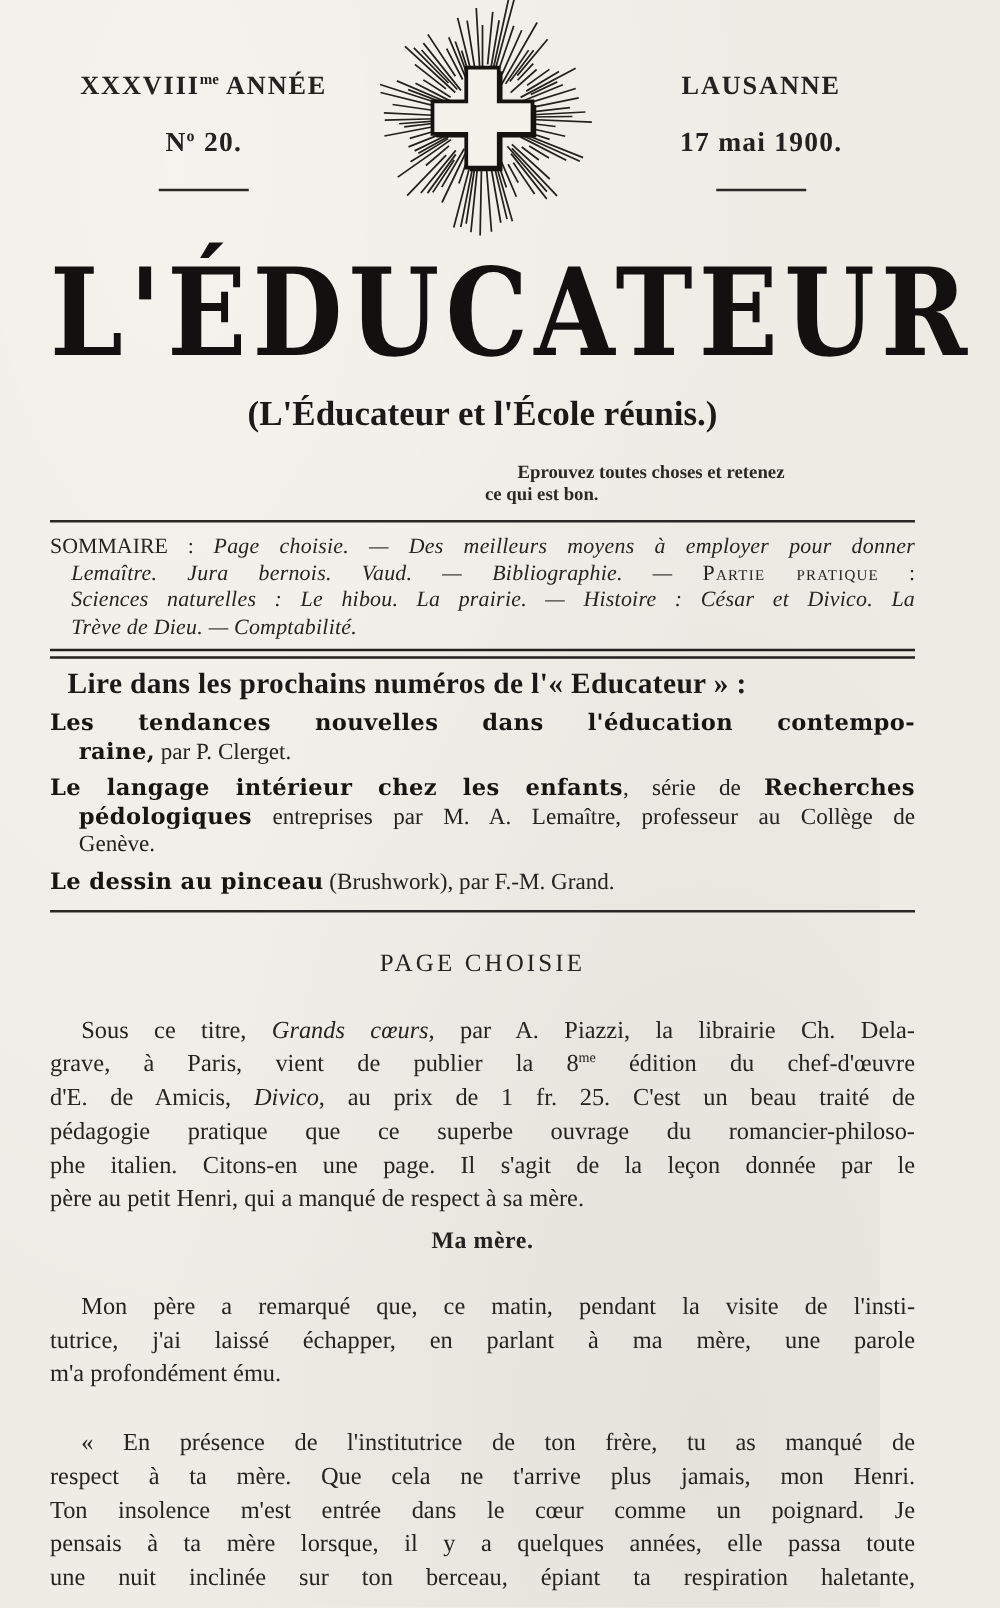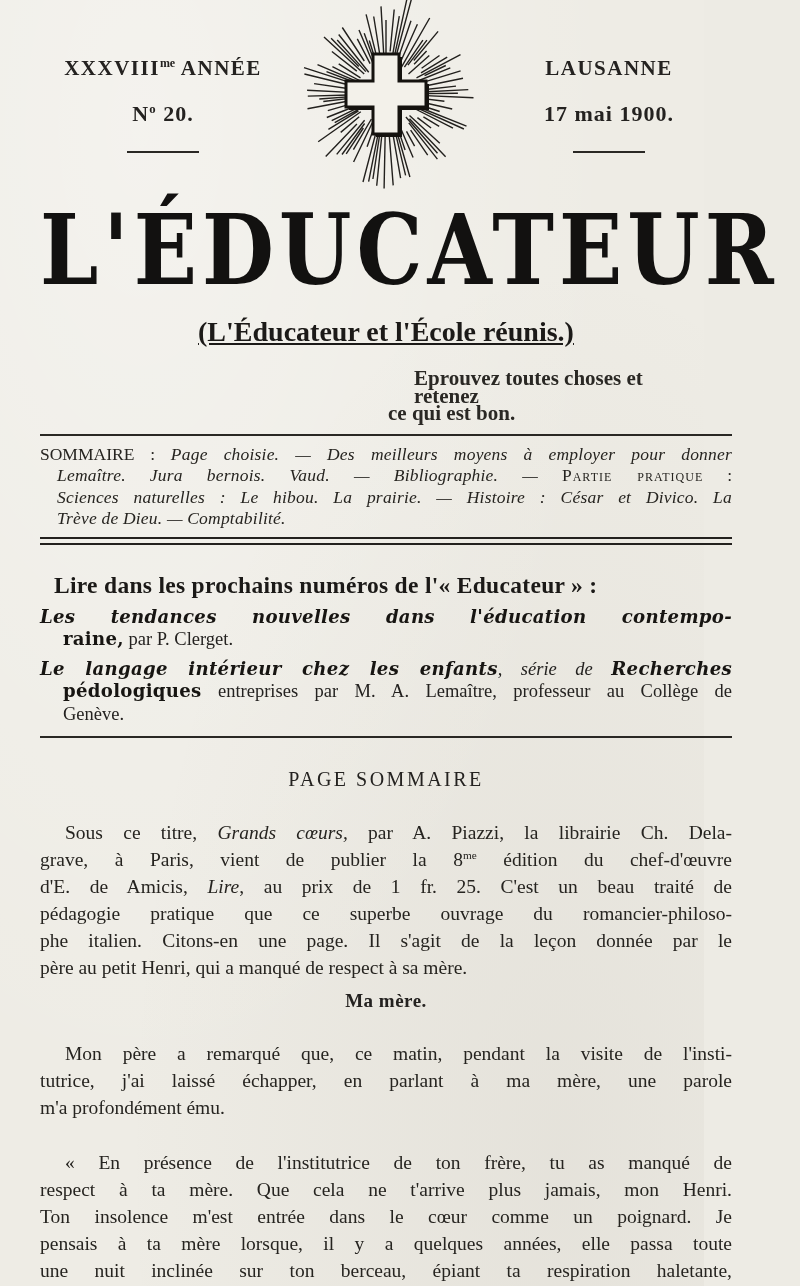--- a/index.html
+++ b/index.html
@@ -31,44 +31,44 @@
   .emblem svg{position:absolute;left:0;top:-6px;overflow:visible;}
 
   
   .title{
     font-family:"DejaVu Serif","Liberation Serif",serif;
     font-weight:700;font-size:83px;line-height:96px;
     letter-spacing:5px;text-align:center;color:#121110;
     transform:scaleY(1.17);transform-origin:50% 60%;
     margin:16px 0 0;white-space:nowrap;
   }
-  .subtitle{font-size:28px;font-weight:700;text-align:center;margin-top:16px;color:#1c1a18;text-decoration:underline;}
-  .motto{width:282px;margin:22px 62px 0 auto;font-size:21px;font-weight:700;line-height:17.5px;color:#2a2824;}
+  .subtitle{font-size:28px;font-weight:700;text-align:center;margin-top:16px;color:#1c1a18;}
+  .motto{width:282px;margin:22px 62px 0 auto;font-size:15px;font-weight:700;line-height:17.5px;color:#2a2824;}
   .motto .m1{padding-left:26px;}
 
   .rule{border-top:2px solid #2a2824;margin-top:11px;}
   .double-rule{border-top:2.5px solid #23211e;border-bottom:2px solid #23211e;height:4px;margin-top:7px;}
   .rule2{border-top:2px solid #2a2824;margin-top:11px;}
 
   
   .jline{text-align:justify;text-align-last:justify;}
   .jline.lastline{text-align-last:left;}
   .hang16 .jline{padding-left:17px;}
   .hang16 .jline:first-child{padding-left:0;}
   .hang22 .jline{padding-left:23px;}
-  .hang22 .jline:first-child{padding-left:0;font-style:italic;}
+  .hang22 .jline:first-child{padding-left:0;}
   .first-indent .jline:first-child{text-indent:25px;margin-top:28px;}
 
   
   .sommaire{margin-top:8px;font-size:17.5px;line-height:21.5px;color:#262420;}
   .sommaire i{letter-spacing:.2px;}
   .sc{font-variant:small-caps;font-style:normal;letter-spacing:1px;}
 
   
-  .lire-head{font-size:23.5px;font-weight:700;margin:27px 0 0;padding-left:14px;letter-spacing:.3px;color:#1b1917;}
+  .lire-head{font-size:23.5px;font-weight:700;margin:7px 0 0;padding-left:14px;letter-spacing:.3px;color:#1b1917;}
   .lire{margin-top:7px;font-size:18.5px;line-height:22.5px;}
   .lire b{
     font-family:"DejaVu Serif","Liberation Serif",serif;
     font-weight:700;font-size:0.98em;letter-spacing:.3px;color:#171512;
   }
 
   
   .article-head{font-size:20px;font-weight:400;text-align:center;letter-spacing:2.5px;margin:30px 0 0;}
   .para{margin-top:13px;font-size:19.5px;line-height:27px;color:#262420;}
   .subhead{font-size:19px;font-weight:700;text-align:center;margin:9px 0 0;letter-spacing:.5px;}
@@ -122,28 +122,31 @@
     <h2 class="lire-head">Lire dans les prochains numéros de l'« Educateur » :</h2>
     <div class="lire hang22">
         <div class="jline"><b>Les tendances nouvelles dans l'éducation contempo-</b></div>
         <div class="jline lastline"><b>raine,</b> par P. Clerget.</div>
       </div>
     <div class="lire hang22">
         <div class="jline"><b>Le langage intérieur chez les enfants</b>, série de <b>Recherches</b></div>
         <div class="jline"><b>pédologiques</b> entreprises par M. A. Lemaître, professeur au Collège de</div>
         <div class="jline lastline">Genève.</div>
       </div>
+    <div class="lire hang22">
+        <div class="jline lastline"><b>Le dessin au pinceau</b> (Brushwork), par F.-M. Grand.</div>
+      </div>
 
     <div class="rule2"></div>
 
-    <h3 class="article-head">PAGE SOMMAIRE</h3>
+    <h3 class="article-head">PAGE CHOISIE</h3>
     <div class="para first-indent">
         <div class="jline">Sous ce titre, <i>Grands cœurs,</i> par A. Piazzi, la librairie Ch. Dela-</div>
         <div class="jline">grave, à Paris, vient de publier la 8<sup>me</sup> édition du chef-d'œuvre</div>
-        <div class="jline">d'E. de Amicis, <i>Lire</i>, au prix de 1 fr. 25. C'est un beau traité de</div>
+        <div class="jline">d'E. de Amicis, <i>Divico</i>, au prix de 1 fr. 25. C'est un beau traité de</div>
         <div class="jline">pédagogie pratique que ce superbe ouvrage du romancier-philoso-</div>
         <div class="jline">phe italien. Citons-en une page. Il s'agit de la leçon donnée par le</div>
         <div class="jline lastline">père au petit Henri, qui a manqué de respect à sa mère.</div>
       </div>
     <h4 class="subhead">Ma mère.</h4>
     <div class="para first-indent">
         <div class="jline">Mon père a remarqué que, ce matin, pendant la visite de l'insti-</div>
         <div class="jline">tutrice, j'ai laissé échapper, en parlant à ma mère, une parole</div>
         <div class="jline lastline">m'a profondément ému.</div>
       </div>

